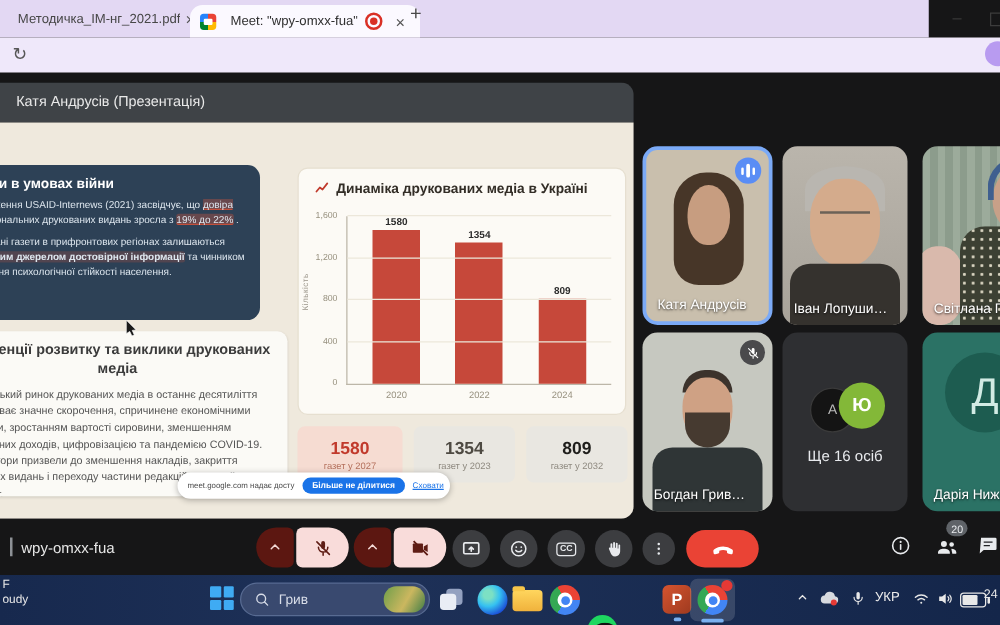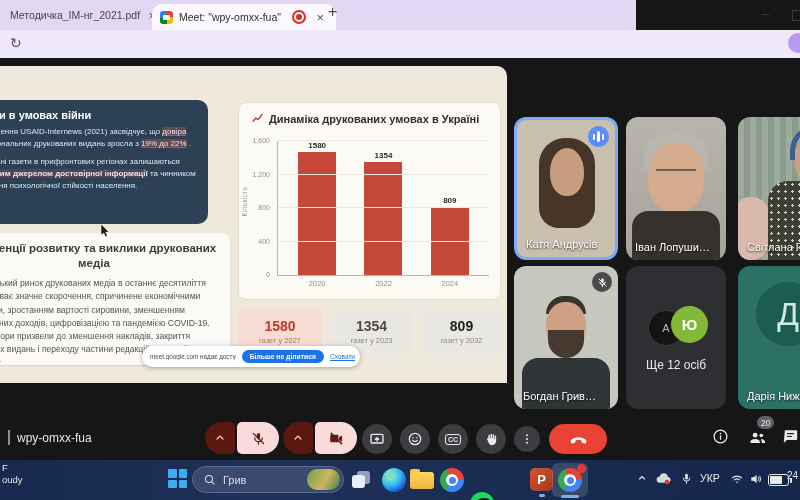--- a/index.html
+++ b/index.html
@@ -1,19 +1,19 @@
 <!DOCTYPE html>
 <html style="--bar-color: #c6483a;"><head>
 <meta charset="utf-8">
 <style>
   html,body{margin:0;padding:0;background:#000;}
   #screen{position:relative;width:800px;height:500px;overflow:hidden;background:#161617;
           font-family:"Liberation Sans",sans-serif;-webkit-font-smoothing:antialiased;}
   
-  .tabstrip{position:absolute;left:0;top:0;width:636px;height:30px;background:#e3d8f3;}
+  .tabstrip{position:absolute;left:0;top:0;width:743px;height:30px;background:#e3d8f3;text-align:right;}
   .tab-inactive{position:absolute;left:0;top:0;width:150px;height:30px;display:flex;align-items:center;
     padding-left:10px;font-size:10.5px;color:#474747;}
   .tab-active{position:absolute;left:152px;top:4px;width:168px;height:26px;background:#fbf9ff;
     border-radius:10px 10px 0 0;display:flex;align-items:center;gap:6px;padding:0 8px;font-size:10.5px;color:#2f2f2f;}
   .tab-title{white-space:nowrap;overflow:hidden;text-overflow:ellipsis;flex:1;}
   .tab-x{font-size:13px;color:#555;padding:0 4px;cursor:default;}
   .meet-fav{width:13px;height:13px;border-radius:3px;flex:0 0 13px;position:relative;
     background:conic-gradient(#ea4335 0 25%,#ffba00 0 50%,#00832d 0 75%,#2684fc 0 100%);}
   .meet-fav i{position:absolute;left:3px;top:4px;width:7px;height:5px;background:#fff;border-radius:1px;}
   .rec-dot{width:10px;height:10px;border:2px solid #d93025;border-radius:50%;position:relative;flex:0 0 10px;}
@@ -168,39 +168,42 @@
     <span class="winctl" style="left:762px;">–</span>
     <span class="winbox"></span>
   </div>
 
   <div class="urlrow">
     <span class="reload">↻</span>
   </div>
   <div class="br-avatar"></div>
 
   <div class="present-tile">
+    <div class="presenter-bar">
+      <span>Катя Андрусів (Презентація)</span>
+    </div>
     <div class="slide">
 
       <div class="navy-card">
         <h3>Газети в умовах війни</h3>
         <p><span>Дослідження USAID-Internews (2021) засвідчує, що </span><span class="hl">довіра до</span><span> національних друкованих видань зросла з </span><span class="hl">19% до 22%</span><span> .</span></p>
         <p><span>Друковані газети в прифронтових регіонах залишаються </span><span class="hl2">важливим джерелом достовірної інформації</span><span> та чинником зміцнення психологічної стійкості населення.</span></p>
       </div>
 
       <div class="white-card">
         <h3>Тенденції розвитку та виклики друкованих медіа</h3>
         <p>Український ринок друкованих медіа в останнє десятиліття переживає значне скорочення, спричинене економічними кризами, зростанням вартості сировини, зменшенням рекламних доходів, цифровізацією та пандемією COVID-19. Ці фактори призвели до зменшення накладів, закриття багатьох видань і переходу частини редакцій на онлайн-формат.</p>
       </div>
 
       <div class="chart-card">
         <div class="chart-head">
           <svg viewBox="0 0 24 24" width="13" height="13" fill="none" stroke="#c0392b" stroke-width="2.6" stroke-linecap="round" stroke-linejoin="round">
               <path d="M4 17l5-6 4 3 7-9"></path>
             </svg>
-          <span>Динаміка друкованих умовах в Україні</span>
+          <span>Динаміка друкованих медіа в Україні</span>
         </div>
         <span class="ylabel">Кількість</span>
         <div class="yaxis">
             <div class="ytick" style="bottom: -3px;">0</div>
             <div class="ytick" style="bottom: 30.5px;">400</div>
             <div class="ytick" style="bottom: 64px;">800</div>
             <div class="ytick" style="bottom: 97.5px;">1,200</div>
             <div class="ytick" style="bottom: 131px;">1,600</div>
           </div>
         <div class="plot-area">
@@ -294,21 +297,21 @@
     <span class="pname">Богдан Грив…</span>
   </div>
 
   <div class="tile t5">
     <div class="abs letter-circle" style="left:22px;top:44px;width:34px;height:34px;background:#141414;border:1px solid #3a3a3a;color:#b9b9b9;font-size:11px;">
         <span>А</span>
       </div>
     <div class="abs letter-circle" style="left:45px;top:40px;width:37px;height:37px;background:#83b838;color:#fff;font-size:15px;font-weight:bold;">
         <span>Ю</span>
       </div>
-    <span class="more-label">Ще 12 осіб</span>
+    <span class="more-label">Ще 16 осіб</span>
   </div>
 
   <div class="tile t6">
     <div class="abs letter-circle" style="left:18px;top:16px;width:64px;height:64px;background:#1d5c50;color:#d2ebe4;font-size:32px;">
         <span>Д</span>
       </div>
     <span class="pname">Дарія Нижн</span>
   </div>
 
   <div class="code-div"></div>

